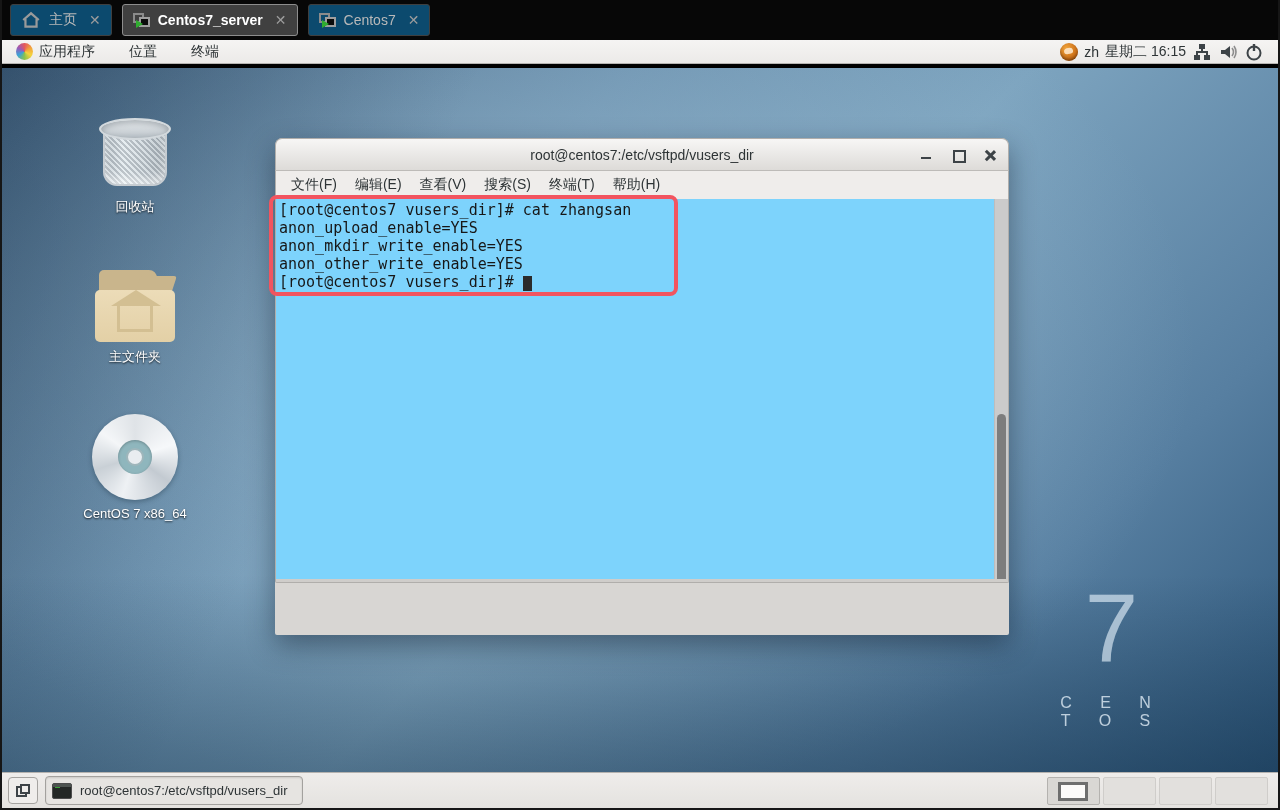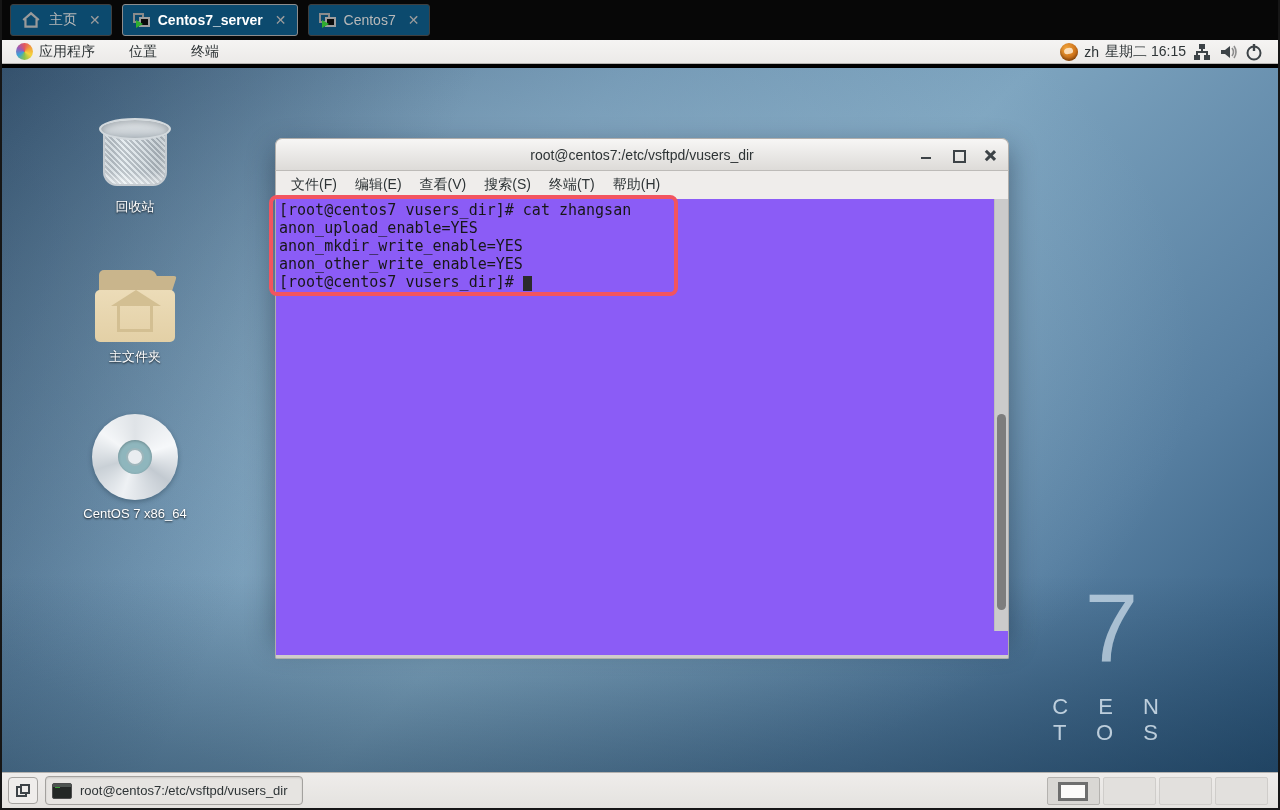--- a/index.html
+++ b/index.html
@@ -3,21 +3,21 @@
 <meta charset="utf-8">
 <style>
   * { margin:0; padding:0; box-sizing:border-box; }
   html,body { width:1280px; height:810px; overflow:hidden; }
   body { font-family:"Liberation Sans","DejaVu Sans",sans-serif; background:#000; }
   .frame { position:relative; width:1280px; height:810px; border-left:2px solid #161616; border-right:2px solid #161616; border-bottom:2px solid #161616; }
 
   
   .tabbar { position:absolute; left:0; top:0; width:100%; height:40px; background:#070707; display:flex; align-items:center; padding-left:8px; gap:10px; }
   .tab { height:32px; display:flex; align-items:center; gap:8px; padding:0 10px; border:1px solid #3f3f3f; border-radius:3px; background:#0c4a6e; color:#b9b9b9; font-size:14px; cursor:default; }
-  .tab.active { border-color:#8d8d8d; background:#0c4a6e; color:#fff; font-weight:bold; }
+  .tab.active { border-color:#8d8d8d; background:#404040; color:#fff; font-weight:bold; }
   .tab-close { color:#9c9c9c; font-size:14px; margin-left:4px; font-weight:normal; }
   .vm-icon { position:relative; width:17px; height:15px; display:inline-block; }
   .vm-icon .back { position:absolute; left:0; top:0; width:11px; height:10px; border:2px solid #8b8b8b; }
   .vm-icon .front { position:absolute; right:0; bottom:1px; width:11px; height:10px; border:2px solid #9f9f9f; background:#0c0c0c; }
   .vm-icon .play { position:absolute; left:3px; bottom:0; width:0; height:0; border-left:7px solid #2fae2f; border-top:4px solid transparent; border-bottom:4px solid transparent; }
 
   
   .panel { position:absolute; left:0; top:40px; width:100%; height:24px; background:linear-gradient(#f5f4f3,#eceae8); border-bottom:1px solid #b7b5b2; display:flex; align-items:center; font-size:14px; color:#2e3436; }
   .panel-left { display:flex; align-items:center; gap:26px; padding-left:10px; }
   .panel-item { display:flex; align-items:center; gap:6px; padding:2px 4px; }
@@ -30,21 +30,21 @@
   
   .desktop { position:absolute; left:0; top:68px; width:100%; height:704px;
     background:
       linear-gradient(180deg, rgba(10,30,50,0) 72%, rgba(14,42,66,.42) 100%),
       linear-gradient(115deg, rgba(25,50,75,.35) 0%, rgba(25,50,75,0) 30%),
       radial-gradient(ellipse 950px 640px at 40% 40%, rgba(168,200,219,.60), rgba(168,200,219,0) 72%),
       linear-gradient(135deg,#41607d 0%, #698fad 32%, #7da4bf 52%, #577fa1 78%, #2d567a 100%);
   }
   .brand { position:absolute; left:1042px; top:512px; width:135px; text-align:center; color:rgba(225,238,248,.72); pointer-events:none; }
   .brand-7 { font-size:96px; line-height:96px; font-weight:100; font-family:"Liberation Sans",sans-serif; color:rgba(222,236,246,.66); }
-  .brand-word { margin-top:18px; font-size:22px; letter-spacing:12px; color:rgba(228,240,249,.78); }
+  .brand-word { margin-top:18px; font-size:16px; letter-spacing:12px; color:rgba(228,240,249,.78); }
 
   .desk-icon { position:absolute; width:120px; text-align:center; }
   .desk-label { margin-top:6px; font-size:13px; color:#fff; text-shadow:0 1px 2px rgba(0,0,0,.85); }
 
   
   .trash-art { position:relative; width:72px; height:76px; margin:0 auto; }
   .trash-body { position:absolute; left:4px; top:10px; width:64px; height:60px; border-radius:8px 8px 14px 14px;
     background:repeating-linear-gradient(45deg, rgba(150,160,168,.55) 0 2px, rgba(230,238,242,.55) 2px 4px), linear-gradient(90deg,#aeb6bc,#e8edf0 30%,#c2c9ce 70%,#9aa2a8);
     border:2px solid #c6ccd1; box-shadow:inset 0 -6px 8px rgba(255,255,255,.5); }
   .trash-rim { position:absolute; left:0; top:2px; width:72px; height:22px; border-radius:50%;
@@ -68,21 +68,21 @@
   .titlebar { height:33px; border-radius:7px 7px 0 0; background:linear-gradient(#f7f6f5,#dddbd8); border:1px solid #b0aeab; border-bottom:1px solid #bdbbb8; display:flex; align-items:center; position:relative; }
   .title-text { position:absolute; left:0; right:0; text-align:center; font-size:14px; color:#2e3436; }
   .win-controls { position:absolute; right:12px; display:flex; align-items:center; gap:20px; }
   .wc { width:12px; height:12px; position:relative; display:inline-block; }
   .wc-min::after { content:""; position:absolute; left:1px; bottom:2px; width:10px; height:2px; background:#3d4347; }
   .wc-max::after { content:""; position:absolute; left:1px; top:1px; width:9px; height:9px; border:2px solid #3d4347; }
   .wc-close::before,.wc-close::after { content:""; position:absolute; left:5px; top:0; width:2.5px; height:13px; background:#3d4347; }
   .wc-close::before { transform:rotate(45deg); } .wc-close::after { transform:rotate(-45deg); }
   .menubar { height:28px; background:#efedeb; border-left:1px solid #b0aeab; border-right:1px solid #b0aeab; display:flex; align-items:center; gap:4px; padding-left:8px; font-size:14px; color:#2e3436; }
   .menu-item { padding:2px 7px; }
-  .term-body { position:relative; height:456px; background:#8b5cf6; border-left:1px solid #b0aeab; border-right:1px solid #b0aeab; overflow:hidden; }
+  .term-body { position:relative; height:380px; background:#7dd3fc; border-left:1px solid #b0aeab; border-right:1px solid #b0aeab; overflow:hidden; }
   .term-text { position:absolute; left:3px; top:2px; right:16px; font-family:"DejaVu Sans Mono","Liberation Mono",monospace; font-size:15px; line-height:18px; color:#171717; white-space:pre; }
   .cursor-block { display:inline-block; width:9px; height:15px; background:#2b2b2b; vertical-align:text-bottom; }
   .scrollbar { position:absolute; right:0; top:0; width:14px; height:432px; background:#cbcbcb; border-left:1px solid #bdbdbd; }
   .scroll-thumb { position:absolute; left:2px; width:9px; top:215px; height:196px; border-radius:5px; background:#7d7d7d; }
   .term-bottom { height:4px; background:#cfcdca; border:1px solid #b0aeab; border-top:none; border-radius:0 0 2px 2px; }
 
   
   .highlight-box { position:absolute; left:267px; top:127px; width:409px; height:101px; border:4px solid #f2545f; border-radius:8px; z-index:5; pointer-events:none; }
 
   

